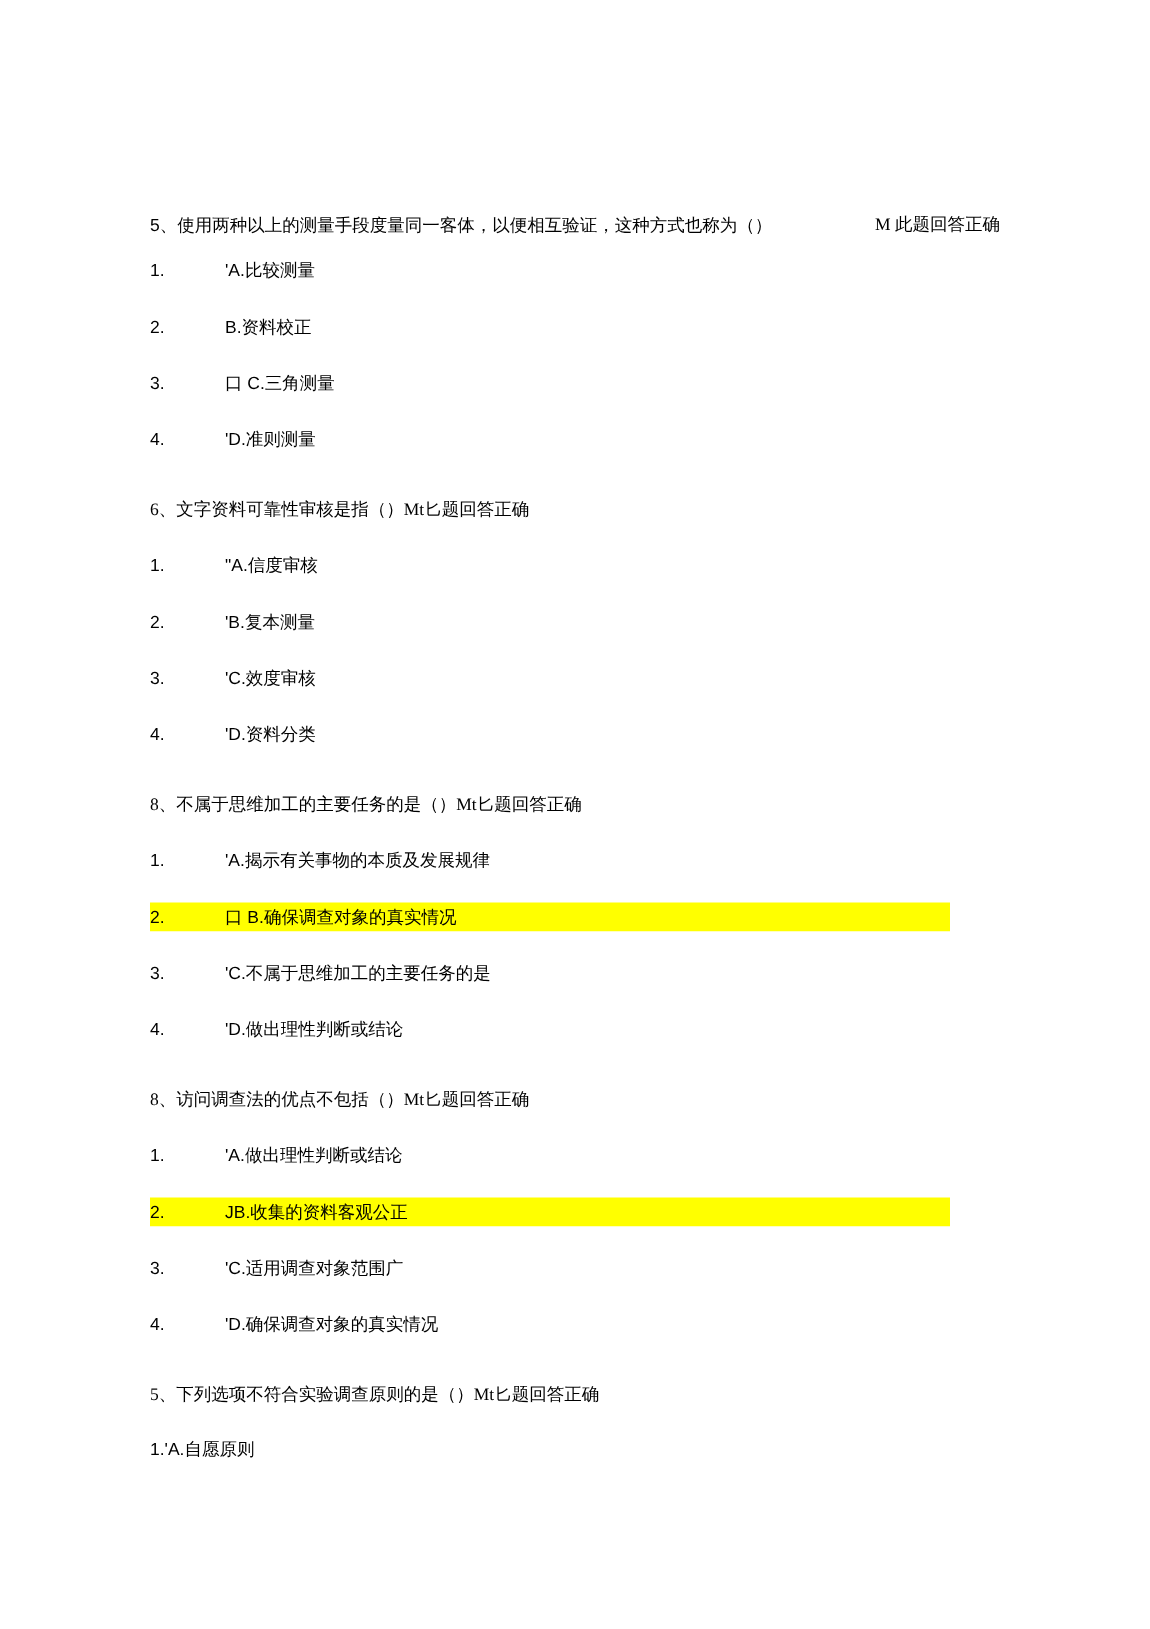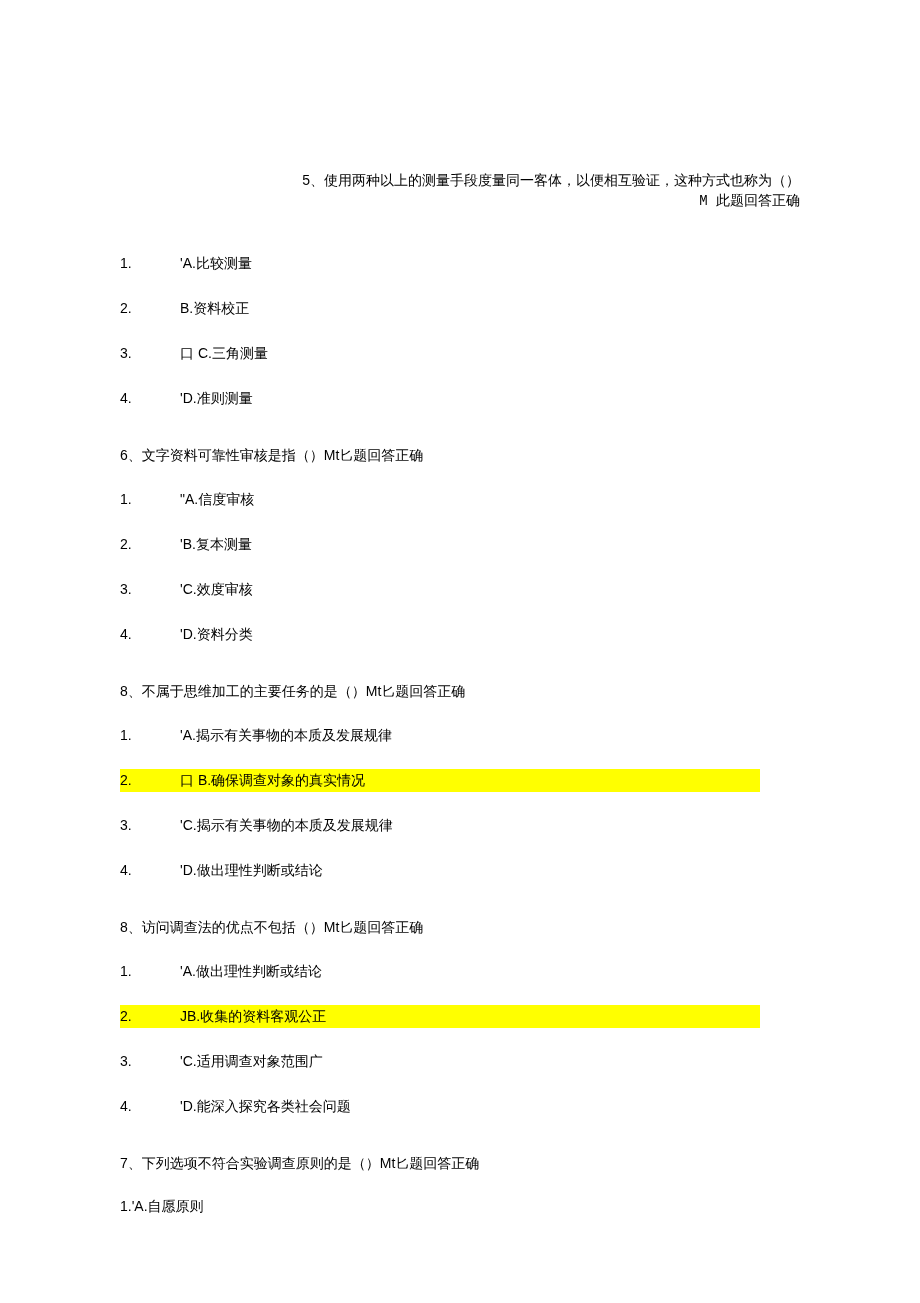--- a/index.html
+++ b/index.html
@@ -6,32 +6,32 @@
     body {
       font-family: "SimSun", "宋体", Arial, sans-serif;
       font-size: 14px;
       line-height: 1.5;
       color: #000;
       background: #fff;
       padding: 170px 120px 60px 120px;
       width: 920px;
     }
     .question-header {
-      margin-bottom: 40px;
+      margin-bottom: 14px;
       display: flex;
       justify-content: space-between;
       align-items: flex-end;
-      flex-direction: column;
     }
     .question-header-single {
       margin-bottom: 22px;
+      font-family: Liberation Serif, serif;
     }
     .question-text { display: inline; }
     .feedback-right {
-      font-family: Liberation Mono, monospace;
+      font-family: Liberation Serif, serif;
       white-space: nowrap;
     }
     .option-row {
       display: flex;
       margin-bottom: 22px;
       padding: 1px 0;
     }
     .option-num {
       width: 60px;
       flex-shrink: 0;
@@ -96,21 +96,21 @@
 <div class="option-row">
   <span class="option-num">1.</span>
   <span class="option-text">'A.揭示有关事物的本质及发展规律</span>
 </div>
 <div class="option-row highlighted">
   <span class="option-num">2.</span>
   <span class="option-text">口 B.确保调查对象的真实情况</span>
 </div>
 <div class="option-row">
   <span class="option-num">3.</span>
-  <span class="option-text">'C.揭示有关事物的本质及发展规律</span>
+  <span class="option-text">'C.不属于思维加工的主要任务的是</span>
 </div>
 <div class="option-row option-last">
   <span class="option-num">4.</span>
   <span class="option-text">'D.做出理性判断或结论</span>
 </div>
 
 <div class="question-header-single">
   <span class="question-text">8、访问调查法的优点不包括（）Mt匕题回答正确</span>
 </div>
 <div class="option-row">
@@ -120,21 +120,21 @@
 <div class="option-row highlighted">
   <span class="option-num">2.</span>
   <span class="option-text">JB.收集的资料客观公正</span>
 </div>
 <div class="option-row">
   <span class="option-num">3.</span>
   <span class="option-text">'C.适用调查对象范围广</span>
 </div>
 <div class="option-row option-last">
   <span class="option-num">4.</span>
-  <span class="option-text">'D.能深入探究各类社会问题</span>
+  <span class="option-text">'D.确保调查对象的真实情况</span>
 </div>
 
 <div class="question-header-single">
-  <span class="question-text">7、下列选项不符合实验调查原则的是（）Mt匕题回答正确</span>
+  <span class="question-text">5、下列选项不符合实验调查原则的是（）Mt匕题回答正确</span>
 </div>
 <div class="q9-opt">
   <span>1.'A.自愿原则</span>
 </div>
 
 </body></html>

